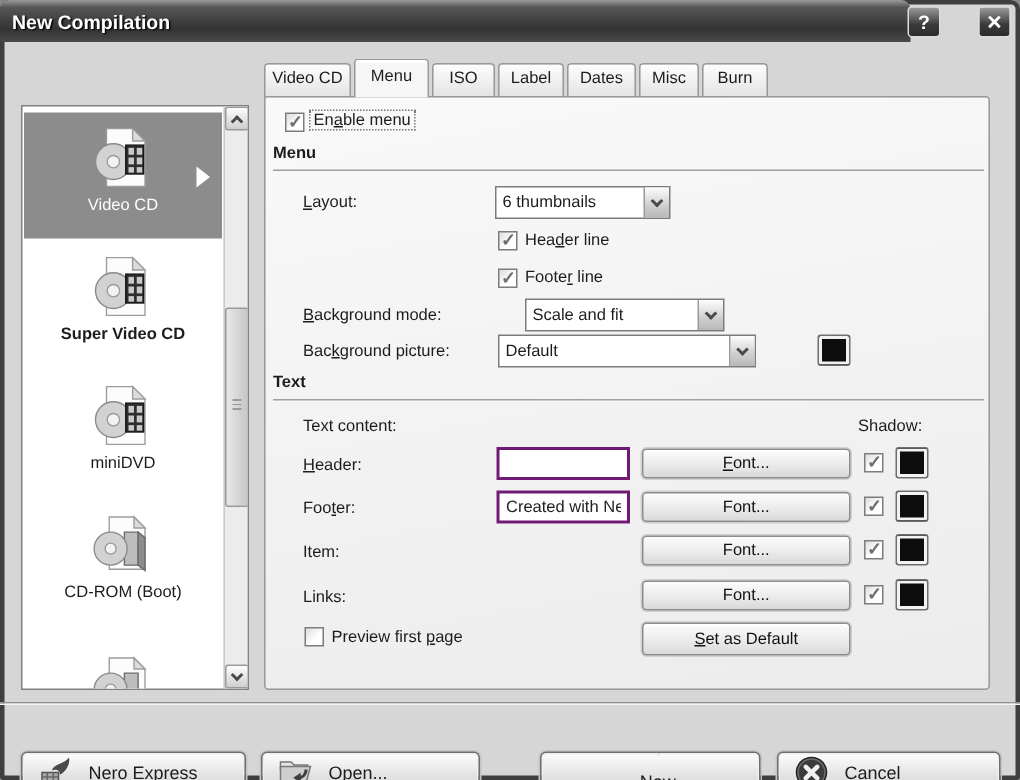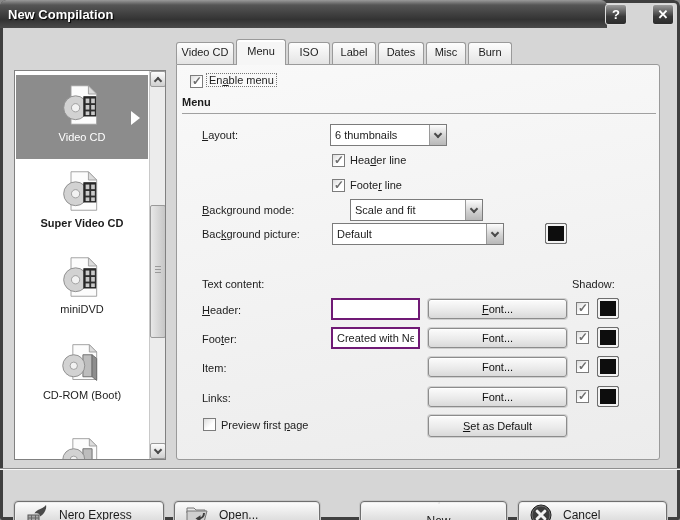--- a/index.html
+++ b/index.html
@@ -261,20 +261,21 @@
 
   <span class="lbl" style="left:202px;top:228px;z-index:4;">Bac<u>k</u>ground picture:</span>
   <div class="abs combo" style="left:332px;top:223px;width:172px;height:22px;z-index:4;">
     <span class="val">Default</span>
     <span class="dbtn">
         <i class="chev"></i>
       </span>
   </div>
   <div class="swatch" style="left:545px;top:223px;z-index:4;"></div>
 
+  <div class="grouphdr" style="left:182px;top:249px;width:474px;z-index:4;">Text</div>
 
   <span class="lbl" style="left:202px;top:278px;z-index:4;">Text content:</span>
   <span class="lbl" style="left:572px;top:278px;z-index:4;">Shadow:</span>
 
   <span class="lbl" style="left:202px;top:304px;z-index:4;"><u>H</u>eader:</span>
   <input class="field" style="left: 331px; top: 298px; width: 89px; height: 22px; z-index: 4;" value="">
   <div class="btn3d" style="left:428px;top:299px;width:139px;height:20px;z-index:4;"><u>F</u>ont...</div>
   <div class="cb checked" style="left:576px;top:302px;z-index:4;"></div>
   <div class="swatch" style="left:597px;top:298px;z-index:4;"></div>
 

